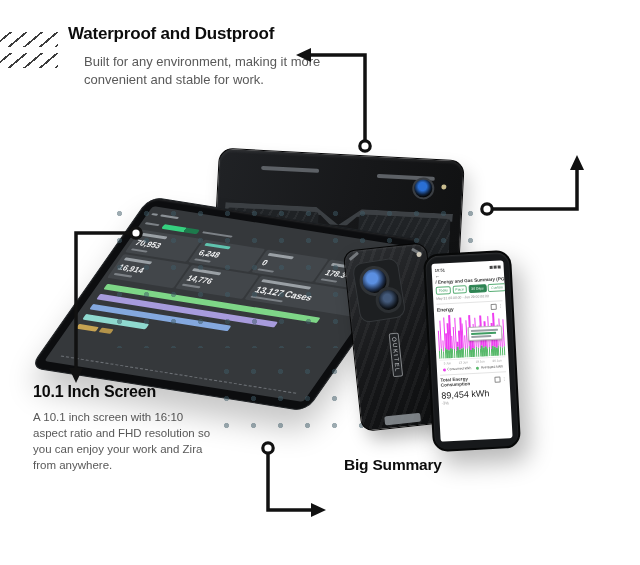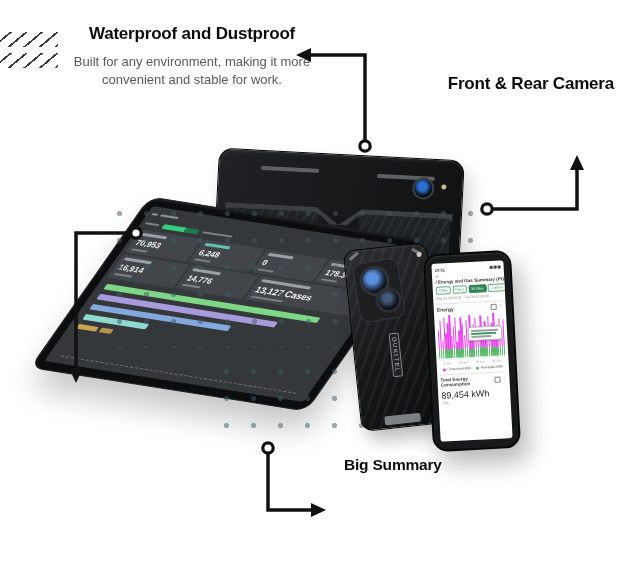--- a/index.html
+++ b/index.html
@@ -8,21 +8,21 @@
   .abs{position:absolute;}
 
   
   .hatch{left:-6px;top:32px;width:64px;height:40px;}
   .hatch-row{height:15px;margin-bottom:6px;
     background:repeating-linear-gradient(140deg,#3c3c3c 0 1.8px,transparent 1.8px 10px);}
 
   
   .co-title{font-weight:700;color:#0c0c0c;letter-spacing:-0.2px;}
   .co-body{color:#595959;line-height:1.38;}
-  .co-waterproof{left:52px;top:24px;width:280px;text-align:center;}
+  .co-waterproof{left:68px;top:24px;width:280px;}
   .co-waterproof .co-title{font-size:17px;margin-bottom:9px;}
   .co-waterproof .co-body{font-size:13px;width:248px;margin:0 auto;}
   .co-camera{left:412px;top:64px;width:202px;text-align:right;}
   .co-camera .co-body{font-size:11.5px;}
   .co-camera .co-title{font-size:17px;margin-top:10px;}
   .co-screen{left:33px;top:383px;width:192px;text-align:left;}
   .co-screen .co-title{font-size:16px;margin-bottom:9px;}
   .co-screen .co-body{font-size:11.5px;width:178px;}
   .co-battery{left:344px;top:456px;width:276px;text-align:left;}
   .co-battery .co-title{font-size:15.5px;margin-bottom:8px;}
@@ -160,23 +160,26 @@
     <div class="hatch-row"></div>
     <div class="hatch-row"></div>
   </div>
 
   <div class="abs co-waterproof">
     <div class="co-title">Waterproof and Dustproof</div>
     <div class="co-body">Built for any environment, making it more convenient and stable for work.</div>
   </div>
 
   <div class="abs co-camera">
-    <div class="co-title">Front &amp; Rear Camera</div>
-  </div>
-
+  </div>
+
+  <div class="abs co-screen">
+    <div class="co-title">10.1 Inch Screen</div>
+    <div class="co-body">A 10.1 inch screen with 16:10 aspect ratio and FHD resolution so you can enjoy your work and Zira from anywhere.</div>
+  </div>
 
   <div class="abs co-battery">
     <div class="co-title">Big Summary</div>
   </div>
 
   <div class="abs rear-tablet">
     <div class="rt-slat s1"></div>
     <div class="rt-slat s2"></div>
     <div class="rt-band"></div>
     <div class="rt-panel p1"></div>

